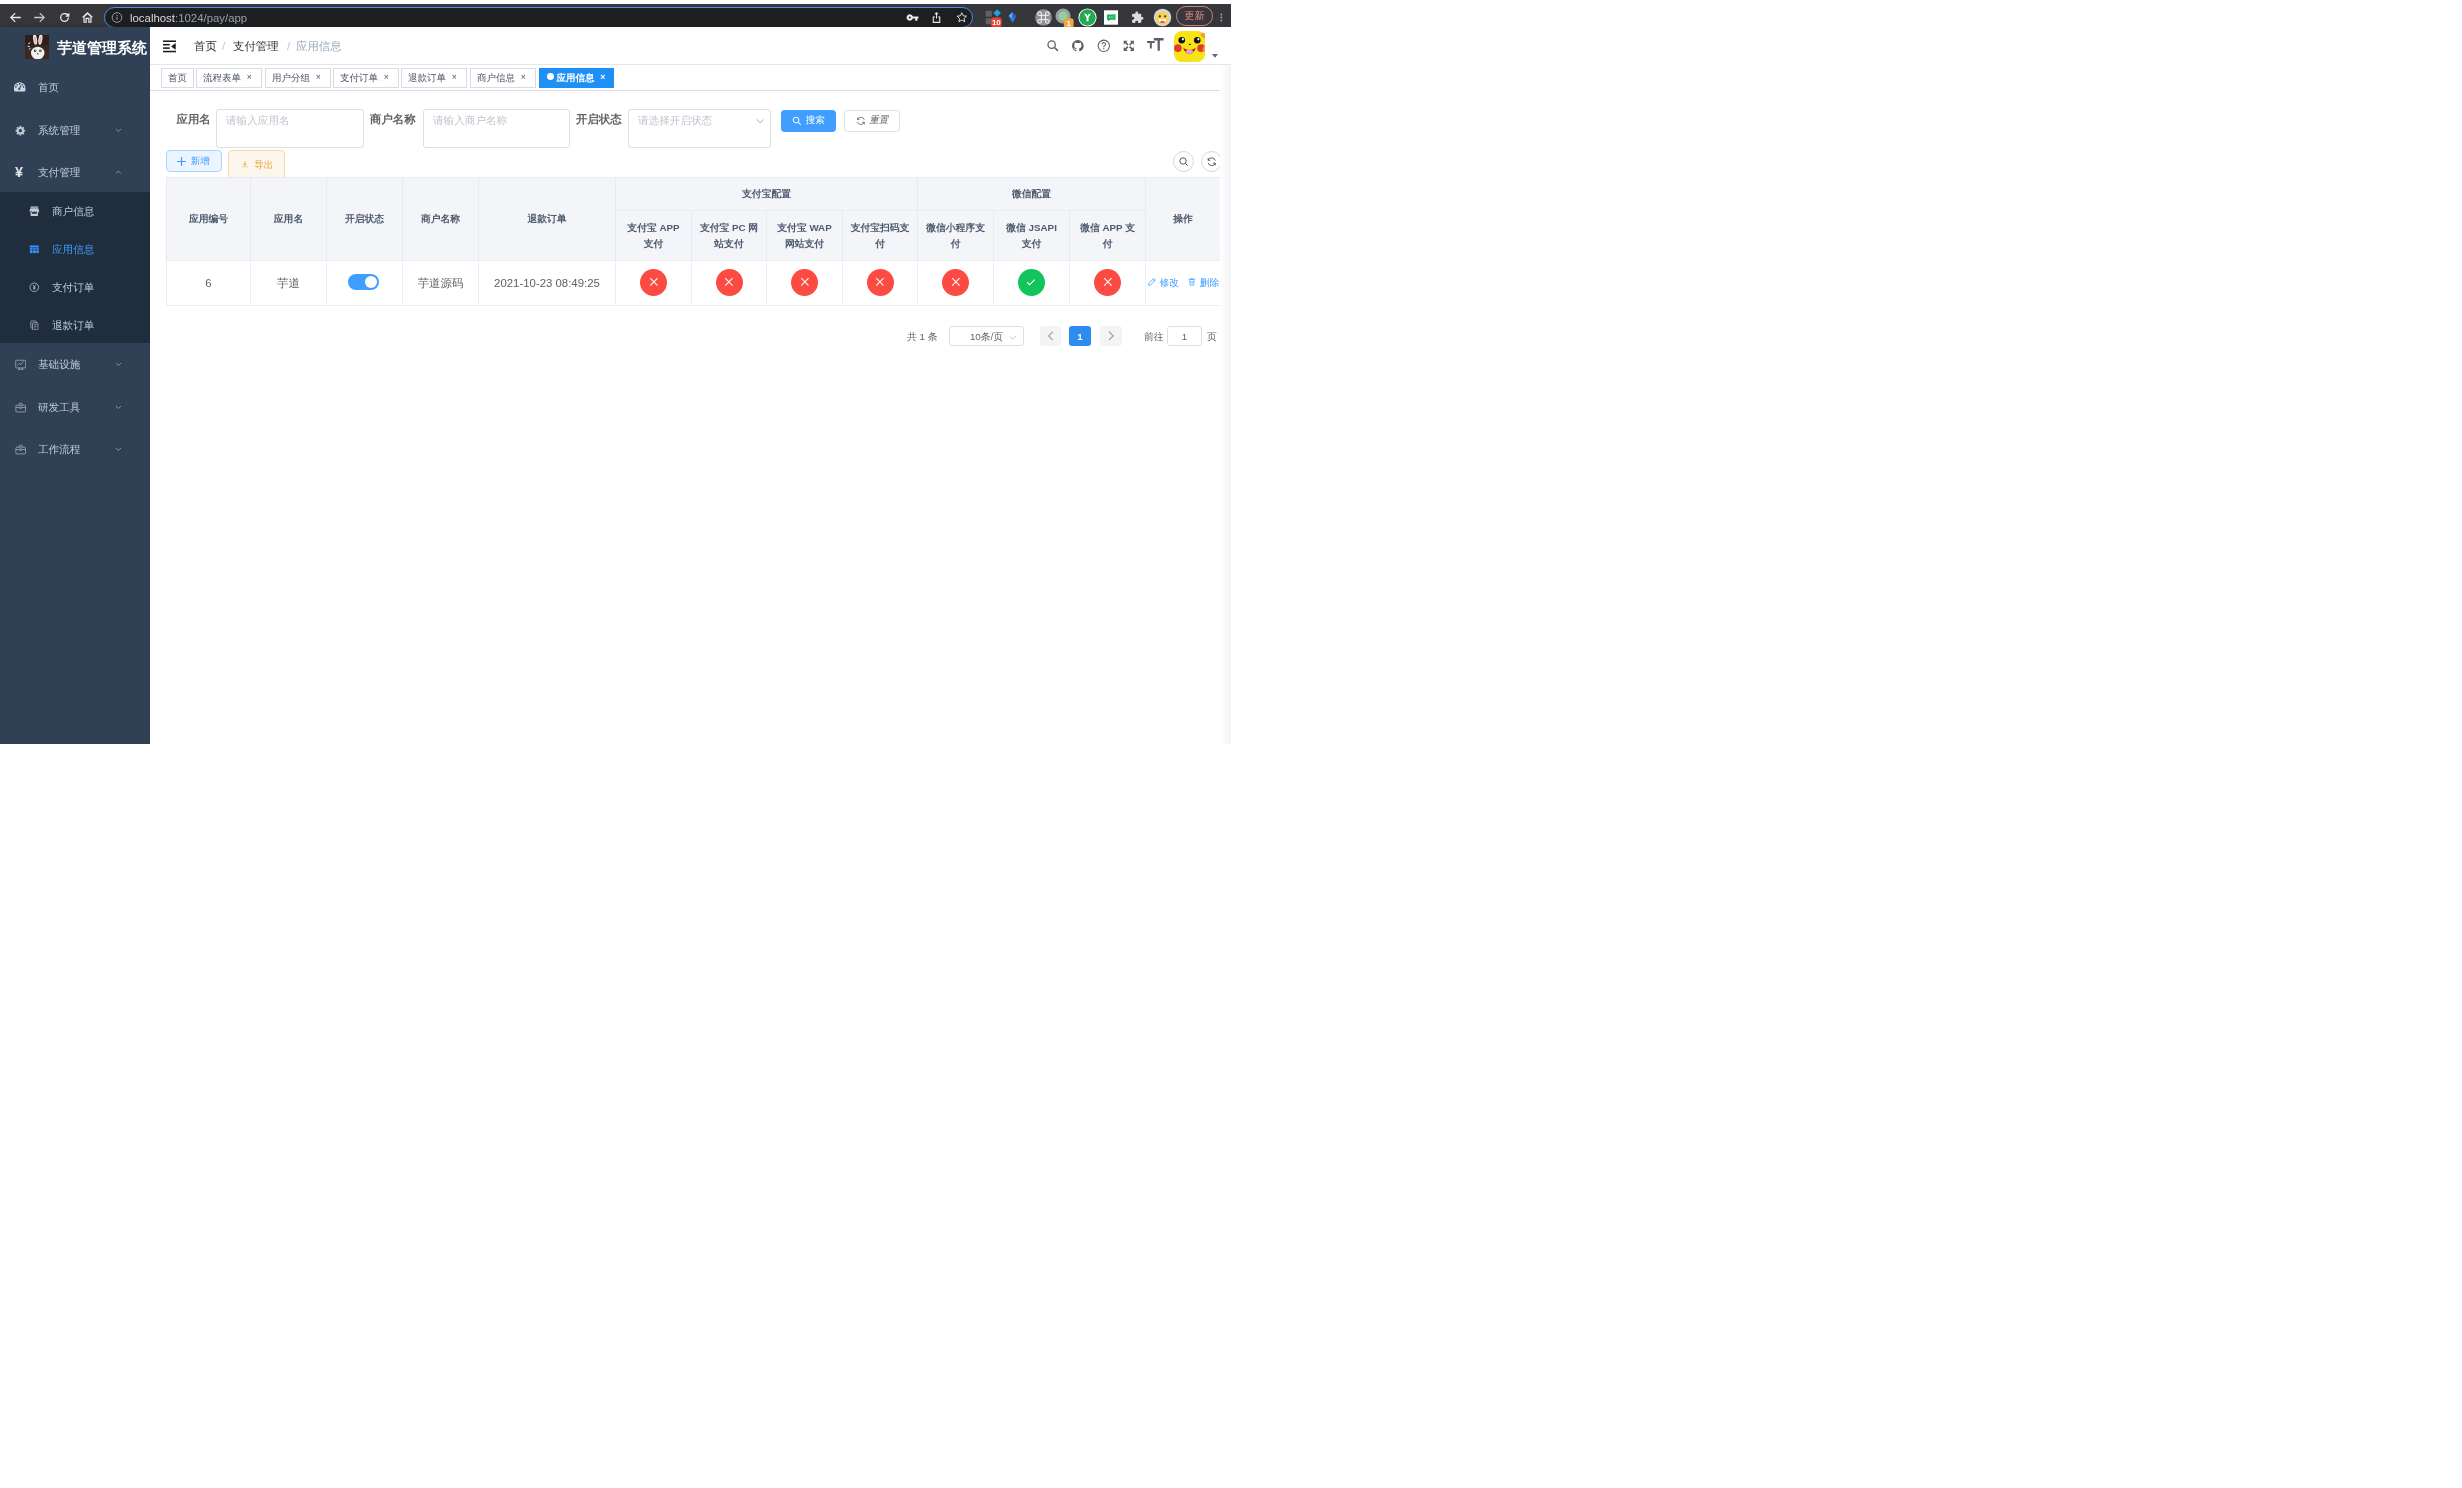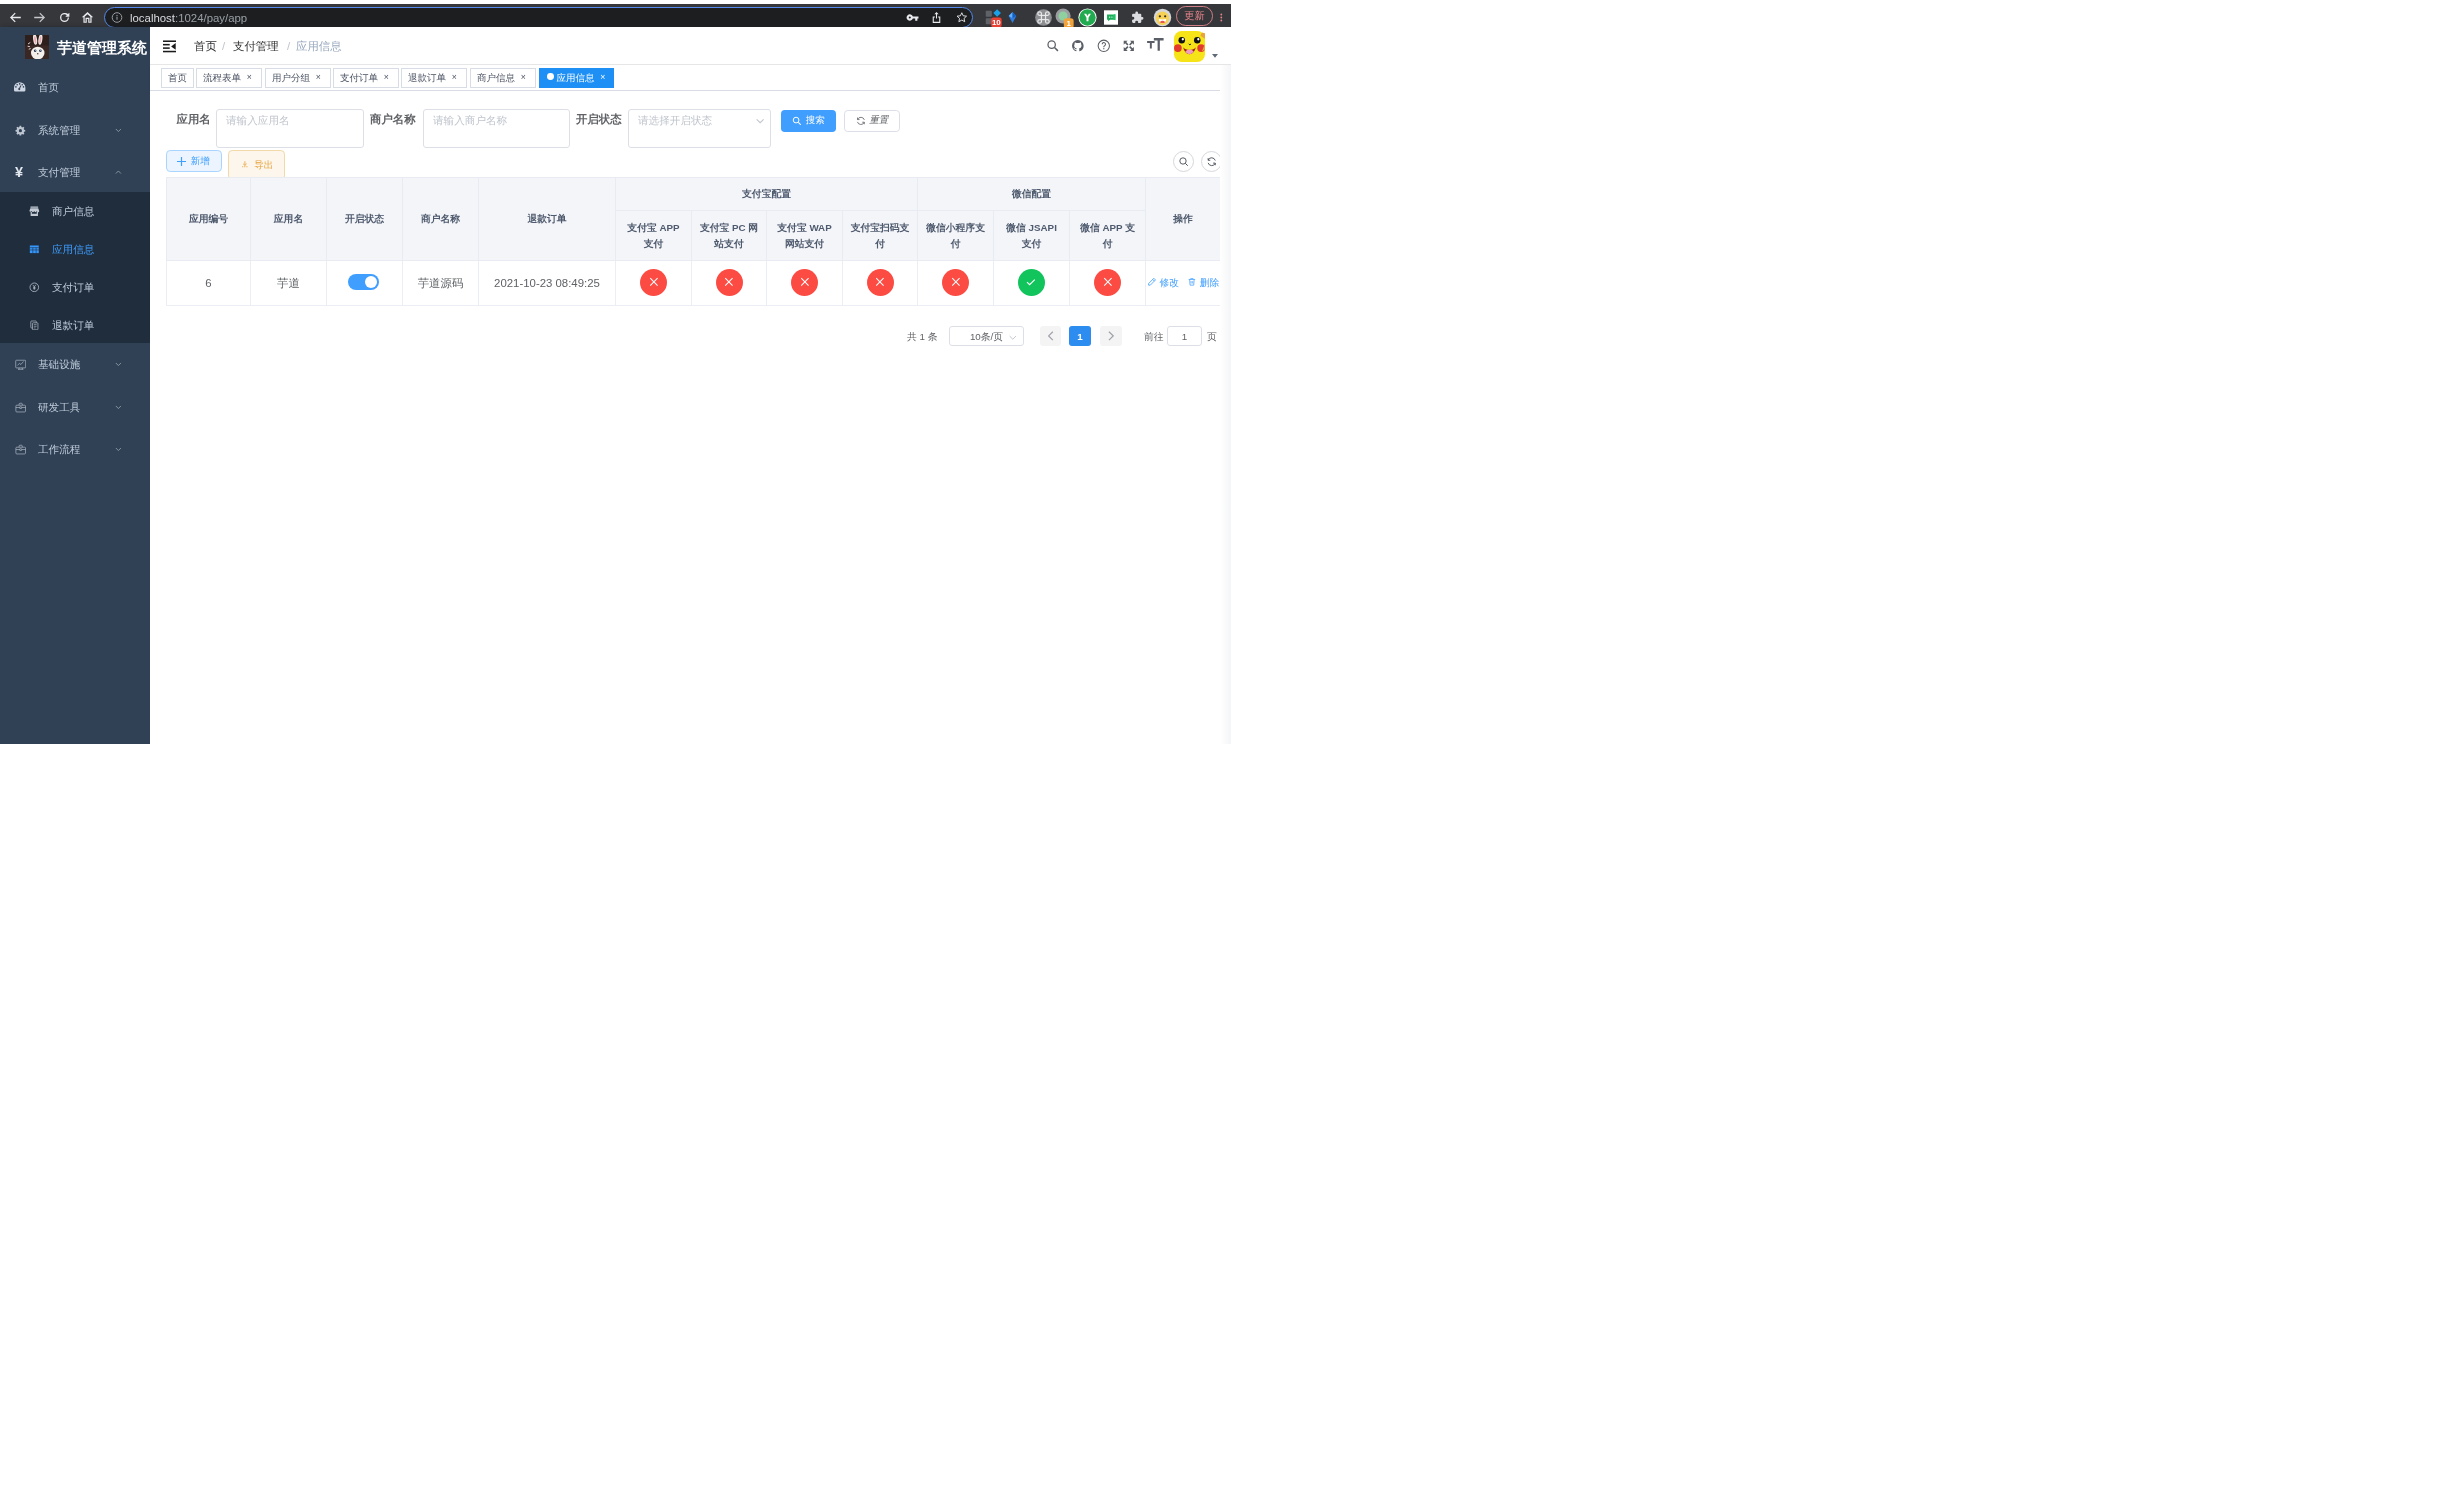--- a/index.html
+++ b/index.html
@@ -32,21 +32,21 @@
 
 #navbar { position:absolute; left:150px; top:27px; width:1081px; height:38px; background:#fff; border-bottom:0.8px solid #e6e6e6; }
 #hamb { position:absolute; left:13px; top:12.5px; width:13px; height:13px; }
 .bc { position:absolute; top:0; height:38px; line-height:39px; font-size:11.4px; }
 #rednote { position:absolute; left:403px; top:3px; width:757px; font-size:27px; font-weight:900; color:#f61e0b; letter-spacing:-0.8px; }
 .nav-ic { position:absolute; top:12px; width:13.6px; height:13.6px; }
 
 
 #tagsview { position:absolute; left:150px; top:65px; width:1081px; height:26px; background:#fff; border-bottom:0.8px solid #d8dce5; box-shadow:0 0.8px 2.3px 0 rgba(0,0,0,.08); }
 .tag { position:absolute; top:3px; height:19.7px; line-height:18px; border:0.8px solid #d8dce5; background:#fff; color:#495060; font-size:9.5px; padding:0 6px; white-space:nowrap; }
-.tag.act { background:#1e90f5; color:#fff; border-color:#1e90f5; }
+.tag.act { background:#1e90f5; color:#fff; border-color:#1e90f5;font-weight:bold; }
 .tag .dot { display:inline-block; width:6.8px; height:6.8px; border-radius:50%; background:#fff; margin-right:3px; position:relative; top:-0.8px; }
 .tag .x { display:inline-block; margin-left:3px; width:10.6px; text-align:center; font-size:8.7px; position:relative; top:-0.8px; }
 
 
 #content { position:absolute; left:150px; top:91px; width:1081px; height:653px; background:#fff; }
 .flabel { position:absolute; top:17.4px; height:23px; line-height:23px; font-weight:bold; font-size:11.4px; color:#606266; }
 .finput { position:absolute; top:18px; height:39px; border:0.8px solid #dcdfe6; border-radius:3px; background:#fff; line-height:21px; font-size:10.6px; color:#bfc4cc; padding-left:9px; }
 .btn { position:absolute; border-radius:3px; font-size:9.5px; display:flex; align-items:center; justify-content:center; }
 
 

